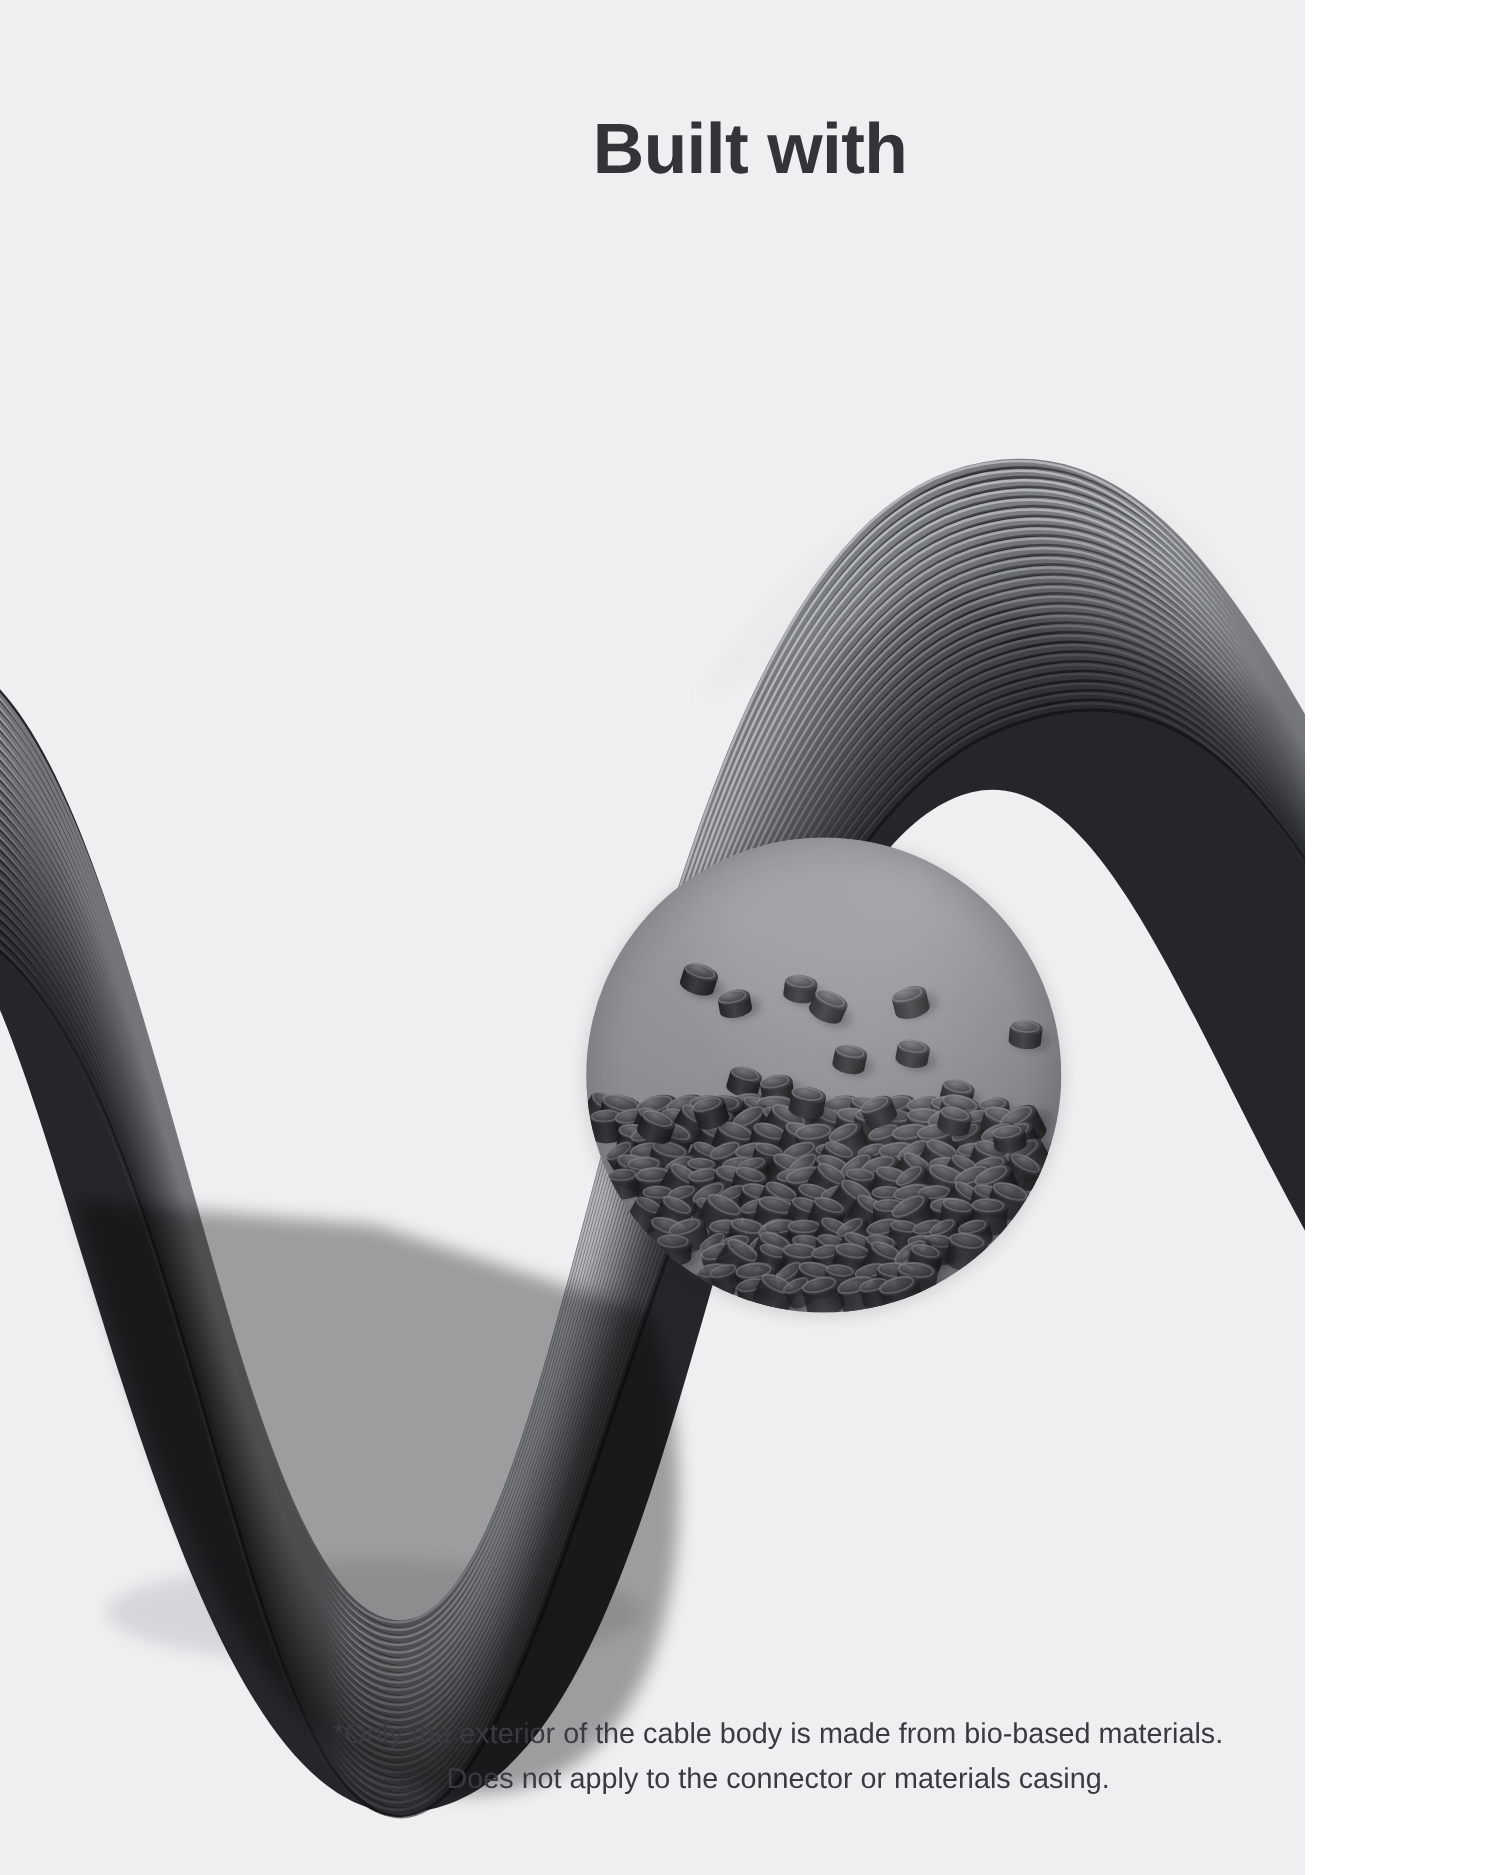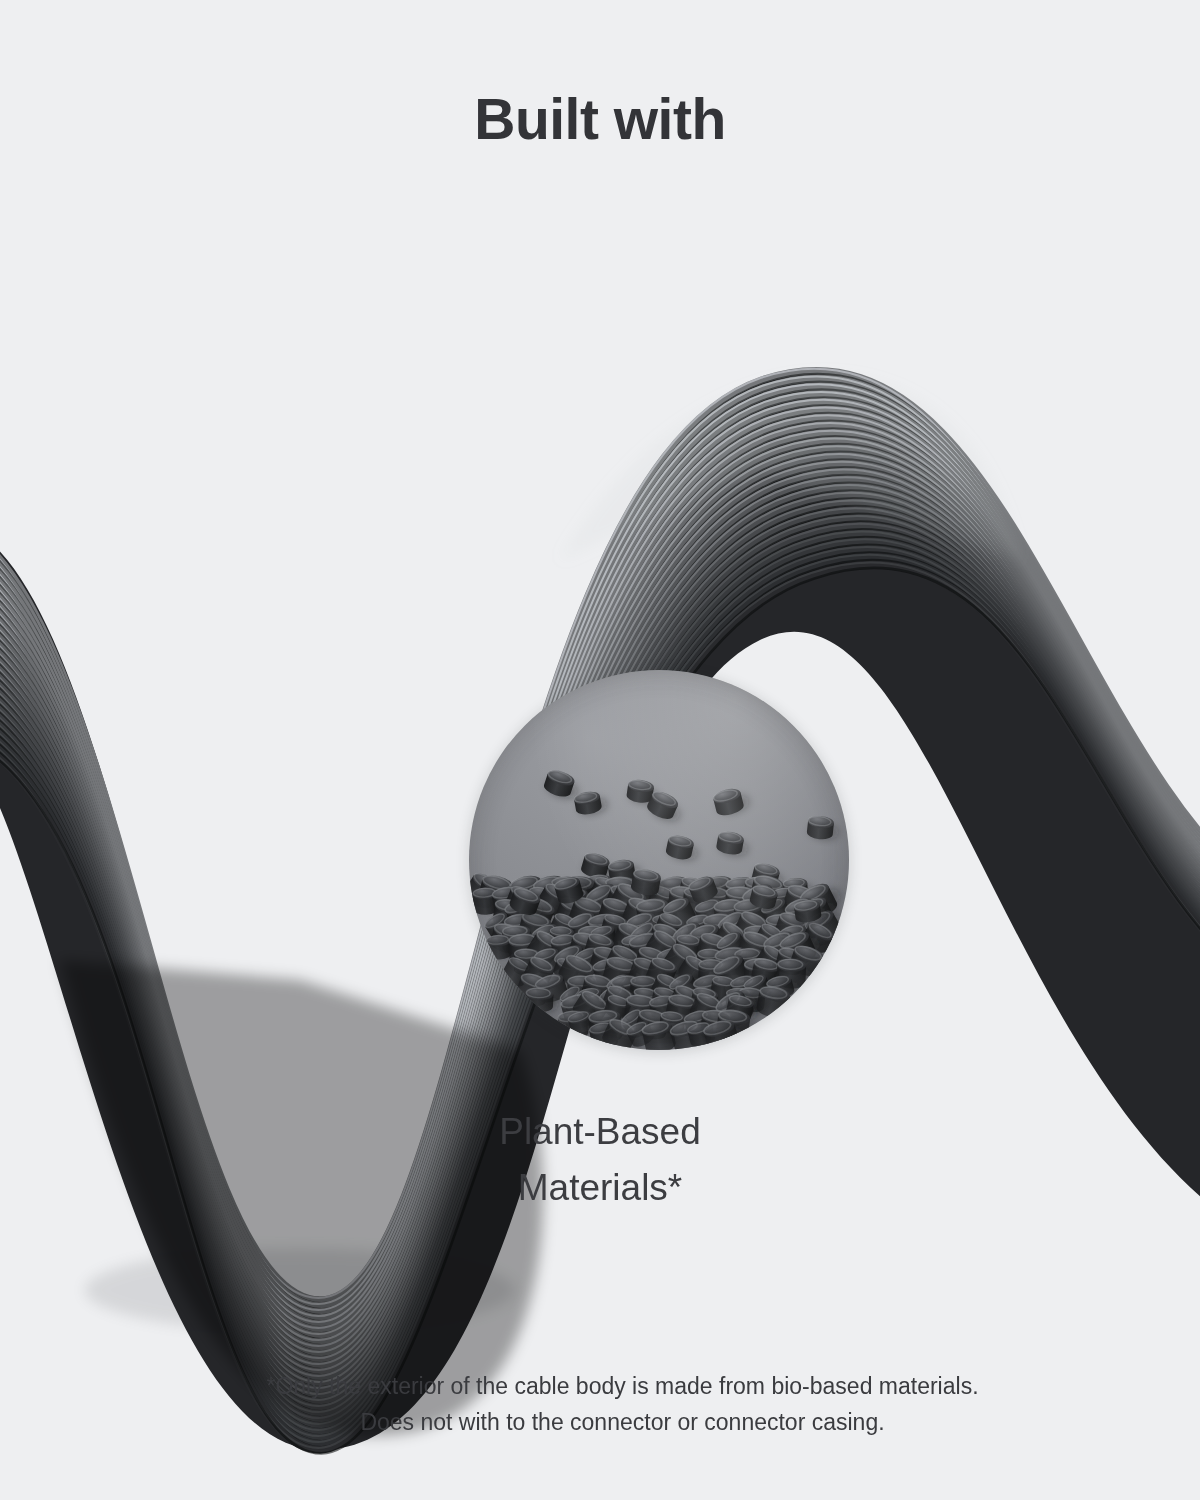--- a/index.html
+++ b/index.html
@@ -4,21 +4,21 @@
 <style>
   html, body {
     margin: 0;
     padding: 0;
   }
   body {
     font-family: "Liberation Sans", sans-serif;
   }
   #stage {
     position: relative;
-    width: 1200px;
+    width: 1044px;
     height: 1500px;
     background: #eeeff1;
     overflow: hidden;
   }
 
   
   #headline {
     position: absolute;
     left: 0;
     top: 78px;
@@ -1431,23 +1431,19 @@
         </g>
     </svg>
     <div class="inset-sheen"></div>
     <div class="inset-rim"></div>
   </div>
 
   <div id="headline" style="color: rgb(51, 52, 56);">
     <span class="hl-line">Built with</span>
   </div>
 
-  <div id="caption" style="color: rgb(60, 61, 65);">
-    <span class="cap-line">Plant-Based</span>
-    <span class="cap-line">Materials*</span>
-  </div>
 
   <div id="footnote" style="color: rgb(58, 59, 63);">
     <span class="fn-line">*Only the exterior of the cable body is made from bio-based materials.</span>
-    <span class="fn-line">Does not with to the connector or connector casing.</span>
+    <span class="fn-line">Does not apply to the connector or materials casing.</span>
   </div>
 
 </div>
 
 </body></html>

